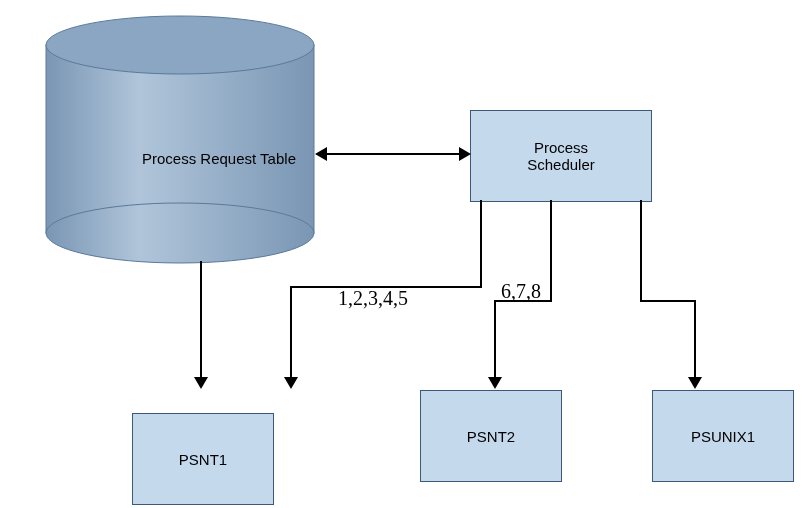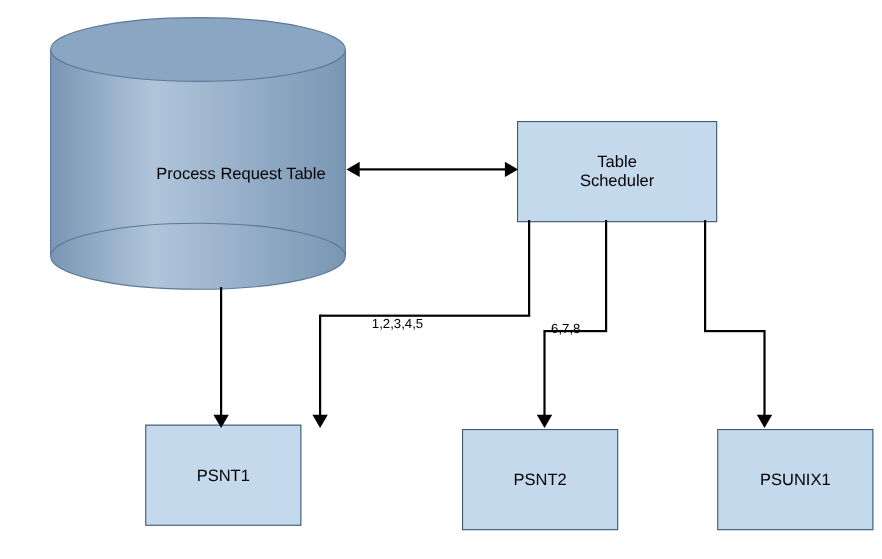--- a/index.html
+++ b/index.html
@@ -35,21 +35,22 @@
       position: absolute;
       background: black;
     }
     .arrow-head {
       position: absolute;
       width: 0;
       height: 0;
     }
     .label-text {
       position: absolute;
-      font-size: 12px;
+      font-size: 20px;
+      font-family: Liberation Serif, serif;
     }
   </style>
 </head>
 <body>
 
 <div class="cylinder" style="left:45px; top:15px; width:270px; height:245px;">
   <svg width="270" height="250" style="position:absolute; top:0; left:0;">
     <defs>
       <linearGradient id="cylGrad" x1="0%" y1="0%" x2="100%" y2="0%">
         <stop offset="0%" style="stop-color:#7a96b4"></stop>
@@ -68,26 +69,26 @@
 
     <ellipse cx="135" cy="30" rx="134" ry="29" fill="#8aa6c2" stroke="#5a7a99" stroke-width="1"></ellipse>
   </svg>
   <div class="cylinder-text" style="top:135px;">
     <div>Process Request Table</div>
   </div>
 </div>
 
 <div class="box" style="left:470px; top:110px; width:180px; height:90px;">
   <div>
-    <div>Table</div>
+    <div>Process</div>
     <div>Scheduler</div>
   </div>
 </div>
 
-<div class="box" style="left:132px; top:386px; width:140px; height:90px;align-items:center;">
+<div class="box" style="left:132px; top:413px; width:140px; height:90px;align-items:center;">
   <span>PSNT1</span>
 </div>
 
 <div class="box" style="left:420px; top:390px; width:140px; height:90px;">
   <span>PSNT2</span>
 </div>
 
 <div class="box" style="left:652px; top:390px; width:140px; height:90px;">
   <span>PSUNIX1</span>
 </div>
@@ -118,13 +119,13 @@
 </div>
 
 <div>
   <div class="arrow-line" style="left:640px; top:200px; width:2px; height:100px;"></div>
   <div class="arrow-line" style="left:640px; top:300px; width:55px; height:2px;"></div>
   <div class="arrow-line" style="left:694px; top:300px; width:2px; height:78px;"></div>
   <div class="arrow-head" style="left:688px; top:377px; border-left:7px solid transparent; border-right:7px solid transparent; border-top:12px solid black;"></div>
 </div>
 
 <div class="label-text" style="left:338px; top:287px;">1,2,3,4,5</div>
-<div class="label-text" style="left:501px; top:292px;">6,7,8</div>
+<div class="label-text" style="left:501px; top:280px;">6,7,8</div>
 
 </body></html>

